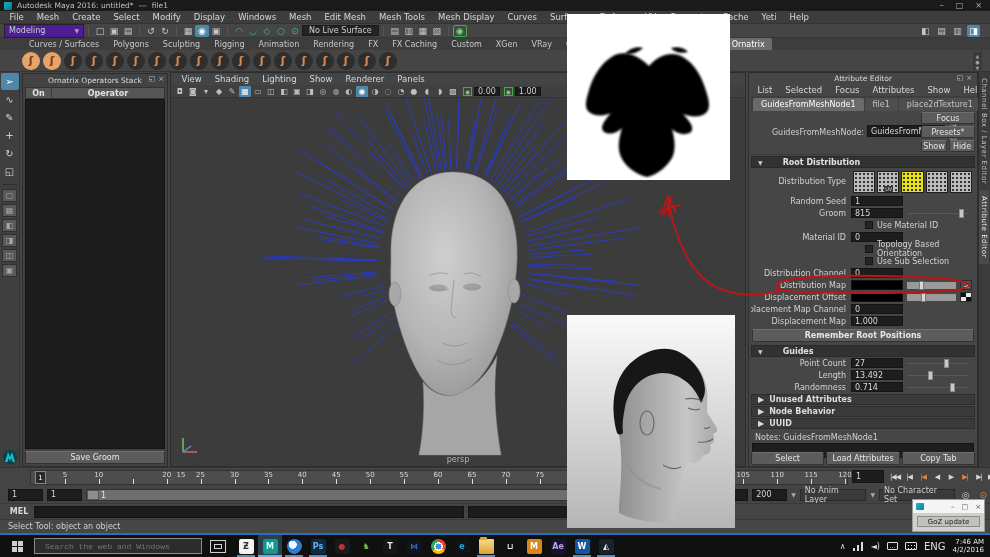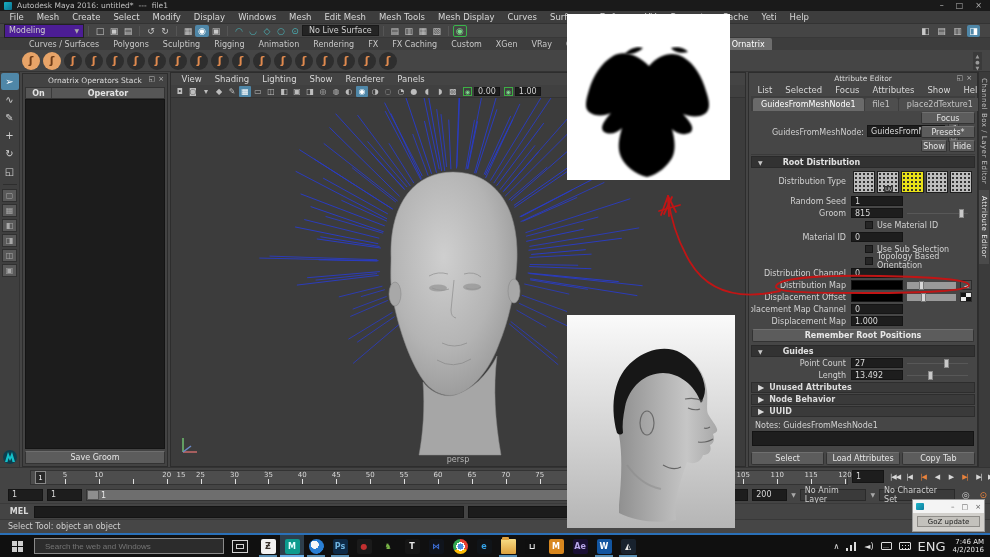--- a/index.html
+++ b/index.html
@@ -128,39 +128,39 @@
 
 #goz{left:912px;top:499px;width:73px;height:33px;z-index:40;border:1px solid #999;background:#d2d0cc;font-size:7px}
 #goz .gtitle{height:13px;background:#f4f4f4;display:flex;align-items:center;padding:0 3px;gap:8px;color:#444}
 #goz .gico{width:8px;height:7px;background:linear-gradient(135deg,#1fb6c9,#0e7d9e);border-radius:1px}
 #goz .gctl{margin-left:auto;display:flex;gap:7px;font-size:7px;color:#555}
 #gozbtn{margin:3px 4px;height:11px;background:#c3c1bc;border:1px solid #8e8c88;display:flex;align-items:center;justify-content:center;color:#1c1c1c}
 
 #taskbar{left:0;top:535px;width:990px;height:22px;background:#101010;display:flex;align-items:center;z-index:50}
 #startbtn{width:34px;height:22px;display:flex;align-items:center;justify-content:center}
 #startbtn .win{width:11px;height:11px;background:linear-gradient(to right,transparent 44%,#101010 44% 56%,transparent 56%),linear-gradient(to bottom,transparent 44%,#101010 44% 56%,transparent 56%),#cfcfcf}
-#tbsearch{width:190px;height:16px;background:#2c2c2c;border:1px solid #8a8a8a;color:#b8b8b8;font-size:8px;padding:0 10px;font-family:Liberation Sans, sans-serif}
+#tbsearch{width:168px;height:16px;background:#2c2c2c;border:1px solid #8a8a8a;color:#b8b8b8;font-size:8px;padding:0 10px;font-family:Liberation Mono, monospace}
 #taskview{width:16px;height:13px;border:1px solid #d0d0d0;margin:0 8px;position:relative}
 #taskview::before{content:"";position:absolute;left:3px;top:3px;right:3px;bottom:3px;border:1px solid #d0d0d0}
 .tb-app{width:24px;height:22px;display:flex;align-items:center;justify-content:center;position:relative}
 .tb-app .tile{width:15px;height:15px;display:flex;align-items:center;justify-content:center;font-size:8px;font-weight:bold;border-radius:2px}
 .tb-app.running::after{content:"";position:absolute;left:3px;right:3px;bottom:0;height:2px;background:#5a8fb4}
 .tb-app.active{background:rgba(100,150,190,.35)}
 .tb-app.active::after{content:"";position:absolute;left:0;right:0;bottom:0;height:2px;background:#6ab0e8}
 .app-chrome .tile{border-radius:50%;background:radial-gradient(circle at 50% 50%,#4a90e2 0 28%,#fff 29% 40%,transparent 41%),conic-gradient(#e84335 0 33%,#fbbc05 0 66%,#34a853 0 100%)}
 .app-keyshot .tile{border-radius:50%;background:radial-gradient(circle at 38% 38%,#f8f8f8 0 30%,#2a7fd4 31% 72%,#10314e 73%)}
 .app-file-explorer .tile{background:linear-gradient(#f7dc85,#dfa13c);border-radius:1px;position:relative}
 .app-file-explorer .tile::before{content:"";position:absolute;left:1px;top:-2px;width:7px;height:3px;background:#dfa13c;border-radius:1px 1px 0 0}
 #tray{margin-left:auto;display:flex;align-items:center;gap:7px;padding-right:6px;color:#e0e0e0}
 .tray-ico{font-size:8px;display:flex;align-items:center;justify-content:center}
 #netbars{width:11px;height:9px;background:linear-gradient(#ddd,#ddd) 0 100%/2px 3px no-repeat,linear-gradient(#ddd,#ddd) 4px 100%/2px 6px no-repeat,linear-gradient(#ddd,#ddd) 8px 100%/2px 9px no-repeat}
 #chatico{width:11px;height:8px;border:1px solid #ddd;border-radius:1px;font-size:6px;line-height:5px;text-align:center;color:#ddd}
 #kbdico{width:12px;height:8px;border:1px solid #ddd;border-radius:1px;background:radial-gradient(#ddd 0.5px,transparent 0.6px);background-size:3px 3px;background-position:1px 1px}
 #clock{text-align:right;font-size:7px;line-height:8px;color:#e8e8e8}
-#lang{font-size:13px}
+#lang{font-size:10px}
 </style>
 </head>
 <body>
 
 <div id="app">
 
   <div id="titlebar" class="abs">
     <span class="mayalogo"></span>
     <span>Autodesk Maya 2016: untitled*</span>
     <span>---</span>
@@ -548,26 +548,26 @@
         <span class="chk"></span>
       <span class="chk-label">Use Material ID</span>
     </div>
     <div class="ae-row">
       <span class="ae-label">Material ID</span>
       <span class="ae-field">0</span>
     </div>
     <div class="ae-row">
       <span class="ae-label"></span>
         <span class="chk"></span>
-      <span class="chk-label">Use Sub Selection</span>
+      <span class="chk-label">Topology Based Orientation</span>
     </div>
     <div class="ae-row">
       <span class="ae-label"></span>
         <span class="chk"></span>
-      <span class="chk-label">Topology Based Orientation</span>
+      <span class="chk-label">Use Sub Selection</span>
     </div>
     <div class="ae-row">
       <span class="ae-label">Distribution Channel</span>
       <span class="ae-field">0</span>
     </div>
     <div class="ae-row">
       <span class="ae-label">Distribution Map</span>
       <span class="ae-field" style="background:#000"></span>
       <span class="map-track">
           <span class="handle" style="left:24%"></span>
@@ -603,20 +603,28 @@
           <span class="track"></span>
           <span class="handle" style="left:61%"></span>
         </span>
     </div>
     <div class="ae-row">
       <span class="ae-label">Length</span>
       <span class="ae-field">13.492</span>
       <span class="ae-slider">
           <span class="track"></span>
           <span class="handle" style="left:34%"></span>
+        </span>
+    </div>
+    <div class="ae-row">
+      <span class="ae-label">Randomness</span>
+      <span class="ae-field">0.714</span>
+      <span class="ae-slider">
+          <span class="track"></span>
+          <span class="handle" style="left:71%"></span>
         </span>
     </div>
 
     <div id="collapsed-sections">
         <div class="col-h">
           <span class="tri">▶</span>
           <span>Unused Attributes</span>
         </div>
         <div class="col-h">
           <span class="tri">▶</span>

